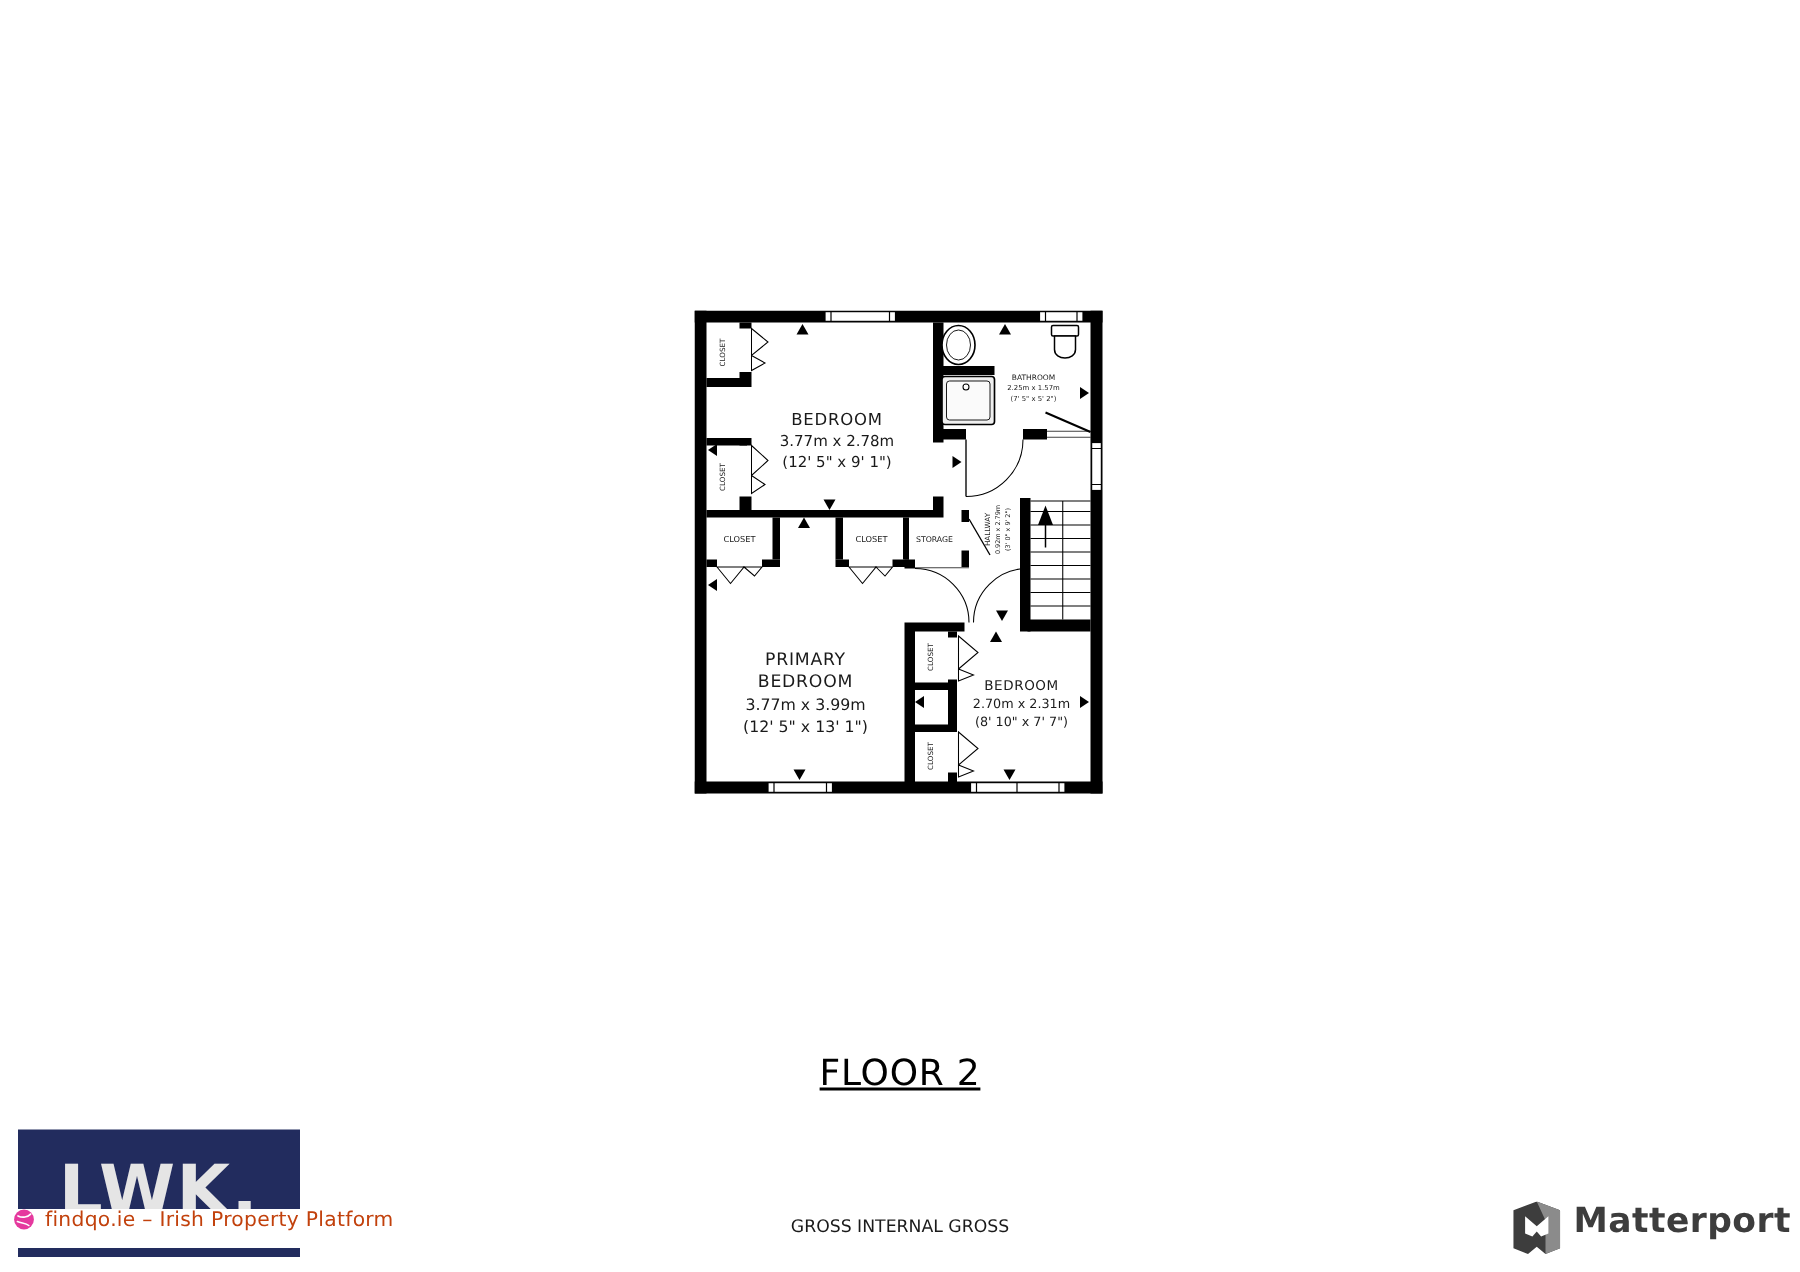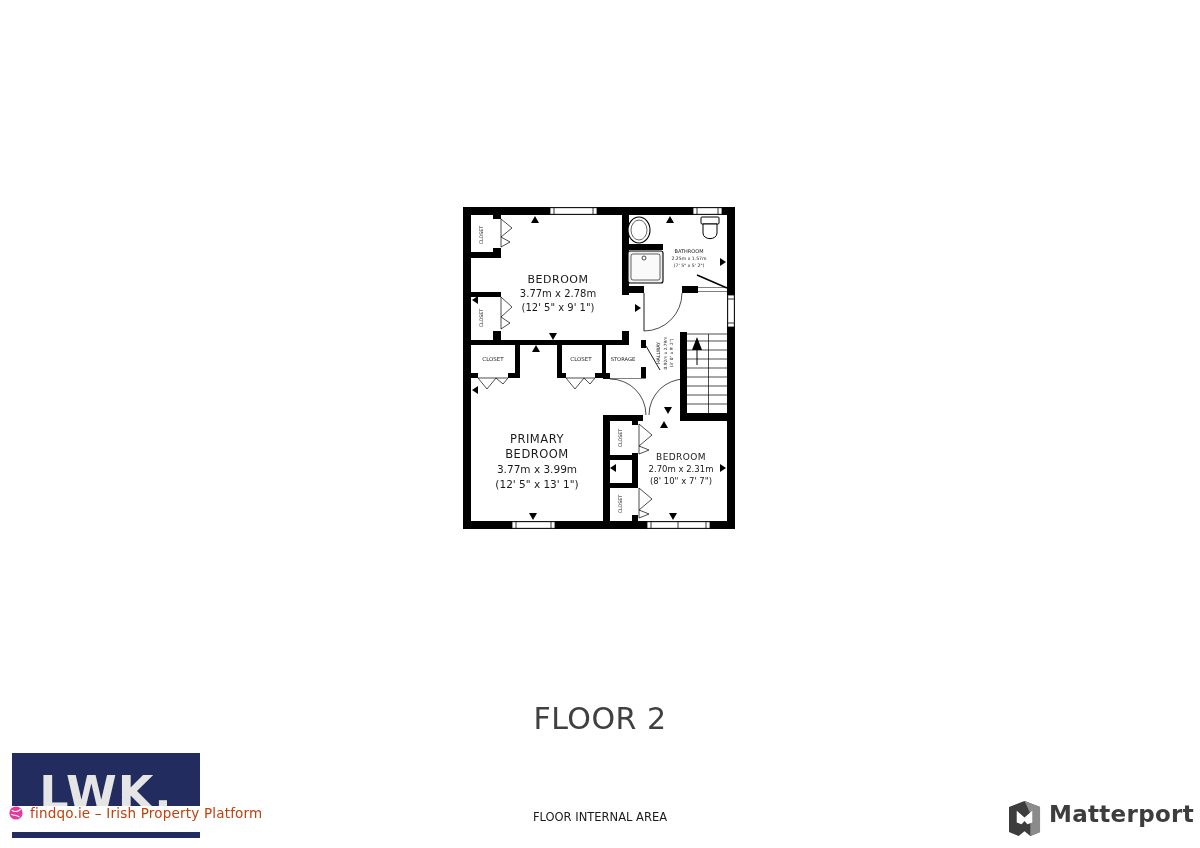--- a/index.html
+++ b/index.html
@@ -1,21 +1,21 @@
 <!DOCTYPE html>
 <html><head>
 <meta charset="utf-8">
 <style>
   html,body{margin:0;padding:0;background:#fff;}
   .canvas{position:relative;width:1200px;height:848px;background:#ffffff;overflow:hidden;
           font-family:"DejaVu Sans","Liberation Sans",sans-serif;color:#111;}
   .plan-svg{position:absolute;left:463px;top:207px;width:273px;height:323px;}
   .plan-svg text{fill:#1a1a1a;font-family:"DejaVu Sans","Liberation Sans",sans-serif;}
   .floor-label{position:absolute;left:0;right:0;top:701px;text-align:center;
-               font-size:30px;letter-spacing:0.5px;color:#404040;}
+               font-size:24px;letter-spacing:0.5px;color:#000000;text-decoration:underline;}
   .footer{position:absolute;left:0;right:0;top:784px;text-align:center;font-size:11.5px;
           line-height:13.4px;color:#1a1a1a;white-space:pre;}
   .lwk-box{position:absolute;left:12px;top:753px;width:188px;height:53px;background:#222c5e;
            display:flex;align-items:flex-end;justify-content:center;overflow:hidden;}
   .lwk-box .lwk-text{color:#e5e5e5;font-size:46px;font-weight:800;letter-spacing:1px;
            line-height:0.78;transform:translateY(6px);}
   .platform-row{position:absolute;left:9px;top:805px;display:flex;align-items:center;gap:7px;}
   .platform-row .ptext{color:#c2410c;font-size:13.5px;font-weight:500;letter-spacing:0.2px;}
   .lwk-bar{position:absolute;left:12px;top:832px;width:188px;height:6px;background:#222c5e;}
   .matterport{position:absolute;left:1008px;top:801px;display:flex;align-items:flex-start;gap:8px;}
@@ -187,21 +187,21 @@
       <text x="159" y="297" font-size="4.8" transform="rotate(-90 159 297)">CLOSET</text>
       <text x="30" y="154" font-size="5.5">CLOSET</text>
       <text x="118" y="154" font-size="5.5">CLOSET</text>
       <text x="160" y="154" font-size="5.2">STORAGE</text>
     </g>
   </svg>
 
   <div class="floor-label">FLOOR 2</div>
 
   <div class="footer">
-    <div>FLOOR INTERNAL AREA</div>
+    <div>GROSS INTERNAL GROSS</div>
     
     
     
   </div>
 
   <div class="lwk-box">
     <span class="lwk-text">LWK.</span>
   </div>
   <div class="platform-row">
     <svg width="14" height="14" viewBox="0 0 14 14">

